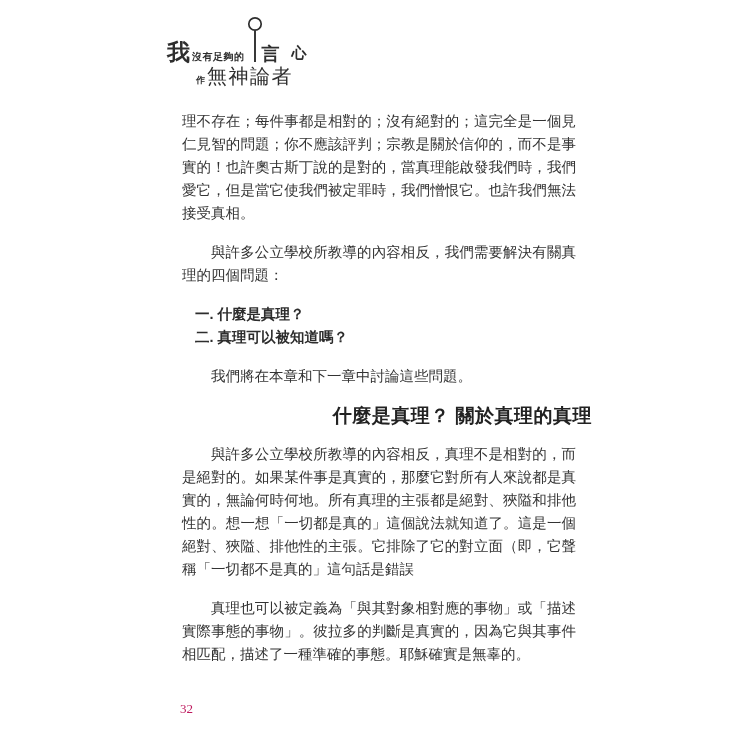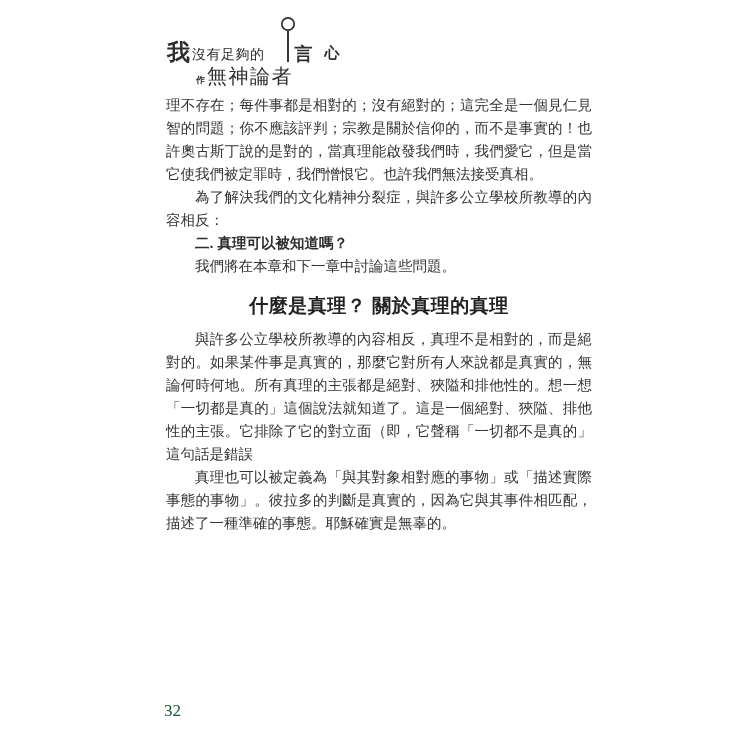--- a/index.html
+++ b/index.html
@@ -28,24 +28,24 @@
     display: flex;
     align-items: flex-end;
     height: 48px;
   }
   .logo-wo {
     font-size: 23px;
     line-height: 1;
     font-weight: 600;
   }
   .logo-small {
-    font-size: 14px;
-    font-weight: 400;
+    font-size: 10px;
+    font-weight: 700;
     letter-spacing: 0.5px;
-    margin: 0 15px 2px 2px;
+    margin: 0 2px 2px 2px;
     line-height: 1;
   }
   .logo-xin {
     position: relative;
     width: 44px;
     height: 48px;
   }
   .logo-xin svg {
     position: absolute;
     left: 0;
@@ -87,21 +87,21 @@
     left: 166px;
     top: 94px;
     width: 426px;
     font-size: 14.5px;
     line-height: 23px;
     text-align: justify;
     text-justify: inter-ideograph;
     color: #333333;
   }
   .para {
-    margin: 0;
+    margin: 16px;
   }
   .indent {
     text-indent: 2em;
   }
   .questions {
     list-style: none;
     margin: 0;
     padding: 0 0 0 2em;
     font-family: "Liberation Sans", "DejaVu Sans", sans-serif;
     font-weight: bold;
@@ -110,31 +110,31 @@
     color: #2d2d2d;
     text-align: left;
   }
   .section-heading {
     font-family: "Liberation Sans", "DejaVu Sans", sans-serif;
     font-size: 19px;
     font-weight: bold;
     letter-spacing: 0.5px;
     color: #222222;
     margin: 16px 0 11px 0;
-    text-align: center;
+    text-align: right;
     text-indent: 0;
   }
 
   
   .page-number {
     position: absolute;
-    left: 164px;
+    left: 180px;
     top: 701px;
-    font-size: 17px;
-    color: #14532d;
+    font-size: 13px;
+    color: #be185d;
   }
 </style>
 </head>
 <body>
 
 <div class="page">
 
   <header class="logo">
     <div class="logo-line1">
       <span class="logo-wo">我</span>
@@ -149,22 +149,23 @@
       <span class="logo-heart">心</span>
     </div>
     <div class="logo-line2">
       <span class="logo-zuo">作</span>
       <span class="logo-line2-main">無神論者</span>
     </div>
   </header>
 
   <main class="content">
     <p class="para">理不存在；每件事都是相對的；沒有絕對的；這完全是一個見仁見智的問題；你不應該評判；宗教是關於信仰的，而不是事實的！也許奧古斯丁說的是對的，當真理能啟發我們時，我們愛它，但是當它使我們被定罪時，我們憎恨它。也許我們無法接受真相。</p>
-    <p class="para indent">為了解決我們的文化精神分裂症，與許多公立學校所教導的內容相反：</p>
+    <p class="para indent">與許多公立學校所教導的內容相反，我們需要解決有關真理的四個問題：</p>
     <ul class="questions">
+      <li>一. 什麼是真理？</li>
       <li>二. 真理可以被知道嗎？</li>
     </ul>
     <p class="para indent">我們將在本章和下一章中討論這些問題。</p>
     <h2 class="section-heading">什麼是真理？ 關於真理的真理</h2>
     <p class="para indent">與許多公立學校所教導的內容相反，真理不是相對的，而是絕對的。如果某件事是真實的，那麼它對所有人來說都是真實的，無論何時何地。所有真理的主張都是絕對、狹隘和排他性的。想一想「一切都是真的」這個說法就知道了。這是一個絕對、狹隘、排他性的主張。它排除了它的對立面（即，它聲稱「一切都不是真的」這句話是錯誤</p>
     <p class="para indent">真理也可以被定義為「與其對象相對應的事物」或「描述實際事態的事物」。彼拉多的判斷是真實的，因為它與其事件相匹配，描述了一種準確的事態。耶穌確實是無辜的。</p>
   </main>
 
   <span class="page-number">32</span>
 

